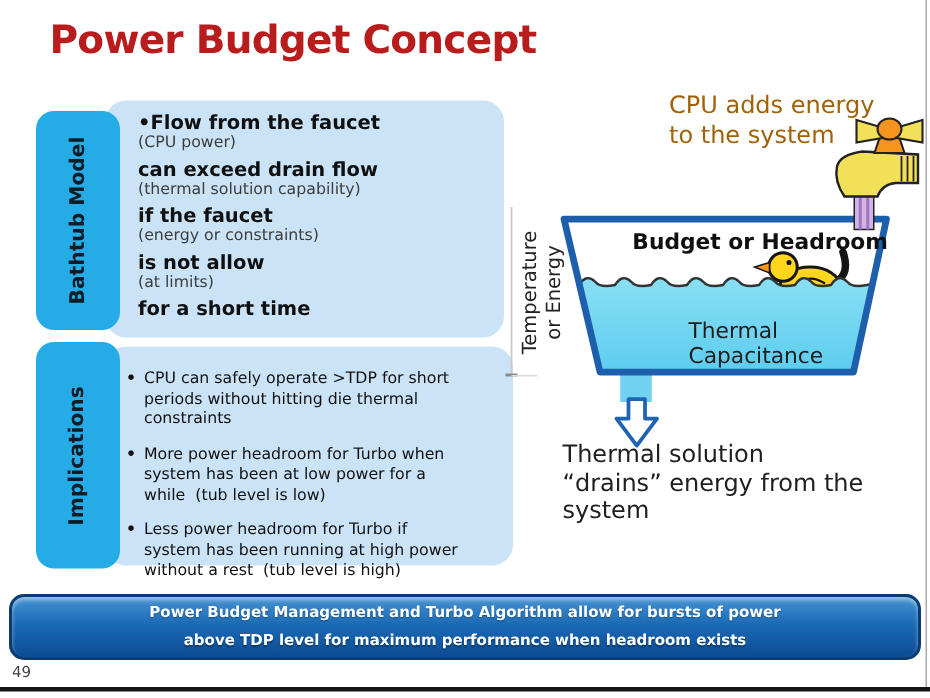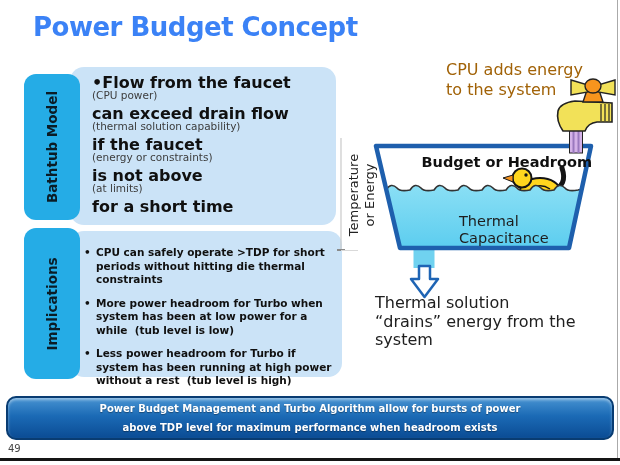--- a/index.html
+++ b/index.html
@@ -6,47 +6,47 @@
   .slide{
     position:relative;width:620px;height:465px;background:#fff;overflow:hidden;
     font-family:"DejaVu Sans","Liberation Sans",sans-serif;color:#111;
   }
   
   .edge-right{position:absolute;left:617px;top:0;width:1px;height:459px;background:#aaa;}
   .edge-bottom{position:absolute;left:0;top:458px;width:620px;height:3px;background:#151515;}
 
   .title{
     position:absolute;left:33px;top:12px;width:560px;
-    font-size:26px;font-weight:bold;color:#3b82f6;letter-spacing:-0.5px;
+    font-size:26px;font-weight:bold;color:#b91c1c;letter-spacing:-0.5px;
   }
 
   
   .vlabel{
     position:absolute;width:56px;background:#25ACE6;border-radius:12px;
     display:flex;align-items:center;justify-content:center;z-index:2;
   }
   .vlabel-bathtub{left:24px;top:74px;height:146px;}
   .vlabel-implications{left:24px;top:228px;height:151px;}
   .vlabel-inner{
     transform:rotate(-90deg);white-space:nowrap;
     font-size:13.5px;font-weight:bold;color:#0b1c26;
   }
   .panel{
     position:absolute;background:#CBE3F7;border-radius:14px;z-index:1;box-sizing:border-box;
   }
   .panel-bathtub{left:70px;top:67px;width:266px;height:158px;padding:9px 10px 6px 22px;}
   .panel-implications{left:70px;top:231px;width:272px;height:146px;padding:15px 6px 6px 14px;}
 
   .bt-item{margin-bottom:5px;line-height:13px;}
-  .bt-head{font-size:16px;font-weight:bold;color:#101010;white-space:pre-wrap;}
+  .bt-head{font-size:13px;font-weight:bold;color:#101010;white-space:pre-wrap;}
   .bt-sub{font-size:10.5px;color:#3c3c3c;white-space:pre-wrap;}
 
   .imp-item{display:flex;margin-bottom:10px;line-height:13.5px;}
   .imp-bullet{width:12px;font-size:10.5px;font-weight:bold;flex:0 0 12px;}
-  .imp-text{flex:1;font-size:10.5px;font-weight:bold;color:#101010;white-space:pre-wrap;}
+  .imp-text{flex:1;font-size:10.5px;font-weight:normal;color:#101010;white-space:pre-wrap;}
 
   
   .diagram-svg{position:absolute;left:330px;top:55px;z-index:1;}
   .ovl{position:absolute;z-index:3;}
   .cpu-caption{left:446px;top:60px;width:170px;font-size:16px;line-height:20px;color:#a16207;white-space:pre-line;}
   .tub-label{left:412px;top:154px;width:180px;text-align:right;font-size:14.5px;font-weight:bold;color:#101010;}
   .cap-label{left:412px;top:213px;width:140px;font-size:14.5px;line-height:16.5px;color:#1d1d1d;white-space:pre-line;margin-left:47px;}
   .axis-label{
     left:308px;top:177px;width:112px;height:36px;transform:rotate(-90deg);
     text-align:center;font-size:13px;line-height:16px;color:#222;white-space:pre-line;
@@ -84,21 +84,21 @@
     </div>
     <div class="bt-item">
       <div class="bt-head">can exceed drain flow</div>
       <div class="bt-sub">(thermal solution capability)</div>
     </div>
     <div class="bt-item">
       <div class="bt-head">if the faucet</div>
       <div class="bt-sub">(energy or constraints)</div>
     </div>
     <div class="bt-item">
-      <div class="bt-head">is not above</div>
+      <div class="bt-head">is not allow</div>
       <div class="bt-sub">(at limits)</div>
     </div>
     <div class="bt-item">
       <div class="bt-head">for a short time</div>
     </div>
   </div>
 
   <div class="vlabel vlabel-implications">
     <span class="vlabel-inner">Implications</span>
   </div>

